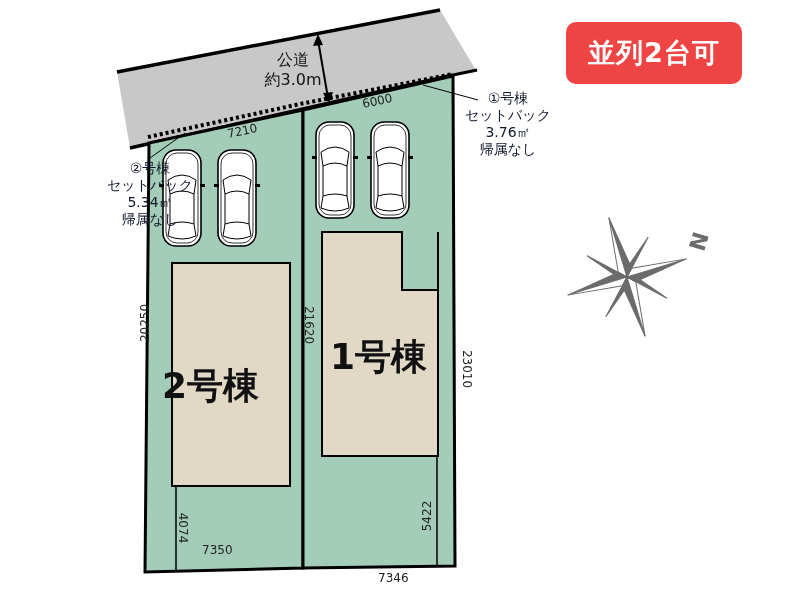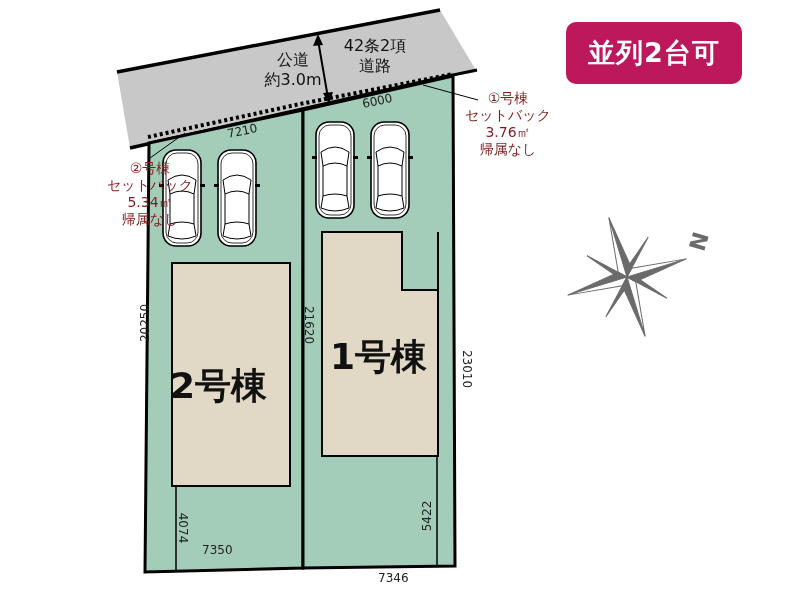--- a/index.html
+++ b/index.html
@@ -1,23 +1,23 @@
 <!DOCTYPE html>
 <html><head>
 <meta charset="utf-8">
 <style>
   html, body { margin: 0; padding: 0; background: #ffffff; }
   body { width: 800px; height: 600px; position: relative; overflow: hidden;
          font-family: "DejaVu Sans", "Liberation Sans", sans-serif; color: #111; }
   #stage { position: absolute; left: 0; top: 0; width: 800px; height: 600px; }
   .badge { position: absolute; left: 566px; top: 22px; width: 176px; height: 62px;
-           background: #be185d; border-radius: 10px; color: #fff;
+           background: #ef4444; border-radius: 10px; color: #fff;
            display: flex; align-items: center; justify-content: center;
            font-size: 27px; font-weight: bold; letter-spacing: 1px; }
-  .note { position: absolute; text-align: center; font-size: 14px; line-height: 17px; color: #7f1d1d; }
+  .note { position: absolute; text-align: center; font-size: 14px; line-height: 17px; color: #0f172a; }
   .dim { position: absolute; font-size: 12px; color: #222; white-space: nowrap; }
   .vert-ccw { transform: rotate(-90deg); transform-origin: center; }
   .vert-cw { transform: rotate(90deg); transform-origin: center; }
   .house-label { position: absolute; font-size: 36px; font-weight: bold; color: #111; white-space: nowrap; }
   .road-text { position: absolute; font-size: 16px; text-align: center; line-height: 20px; color: #111; }
 </style>
 </head>
 <body>
 
 <div id="stage">
@@ -90,39 +90,35 @@
   </svg>
 
   <div class="badge">並列2台可</div>
 
   <div style="position:absolute;left:690px;top:229px;font-size:22px;font-weight:bold;color:#6b6b6b;transform:rotate(-73deg);">N</div>
 
   <div class="road-text" style="left:258px;top:50px;width:70px;">
     <div>公道</div>
     <div>約3.0m</div>
   </div>
-  <div class="road-text" style="left:335px;top:36px;width:80px;">
-    <div>42条2項</div>
-    <div>道路</div>
-  </div>
 
   <div class="note" style="left:458px;top:90px;width:100px;">
     <div>①号棟</div>
     <div>セットバック</div>
     <div>3.76㎡</div>
     <div>帰属なし</div>
   </div>
   <div class="note" style="left:52px;top:160px;width:100px;margin-left:48px;">
     <div>②号棟</div>
     <div>セットバック</div>
     <div>5.34㎡</div>
     <div>帰属なし</div>
   </div>
 
-  <div class="house-label" style="left:170px;top:362px;">2号棟</div>
+  <div class="house-label" style="left:162px;top:362px;">2号棟</div>
   <div class="house-label" style="left:330px;top:333px;">1号棟</div>
 
   <div class="dim" style="left:227px;top:124px;transform:rotate(-12deg);">7210</div>
   <div class="dim" style="left:362px;top:94px;transform:rotate(-12deg);">6000</div>
   <div class="dim vert-ccw" style="left:126px;top:316px;">20250</div>
   <div class="dim vert-cw" style="left:290px;top:318px;">21620</div>
   <div class="dim vert-cw" style="left:448px;top:362px;">23010</div>
   <div class="dim vert-cw" style="left:168px;top:521px;">4074</div>
   <div class="dim vert-ccw" style="left:412px;top:509px;">5422</div>
   <div class="dim" style="left:202px;top:543px;">7350</div>

